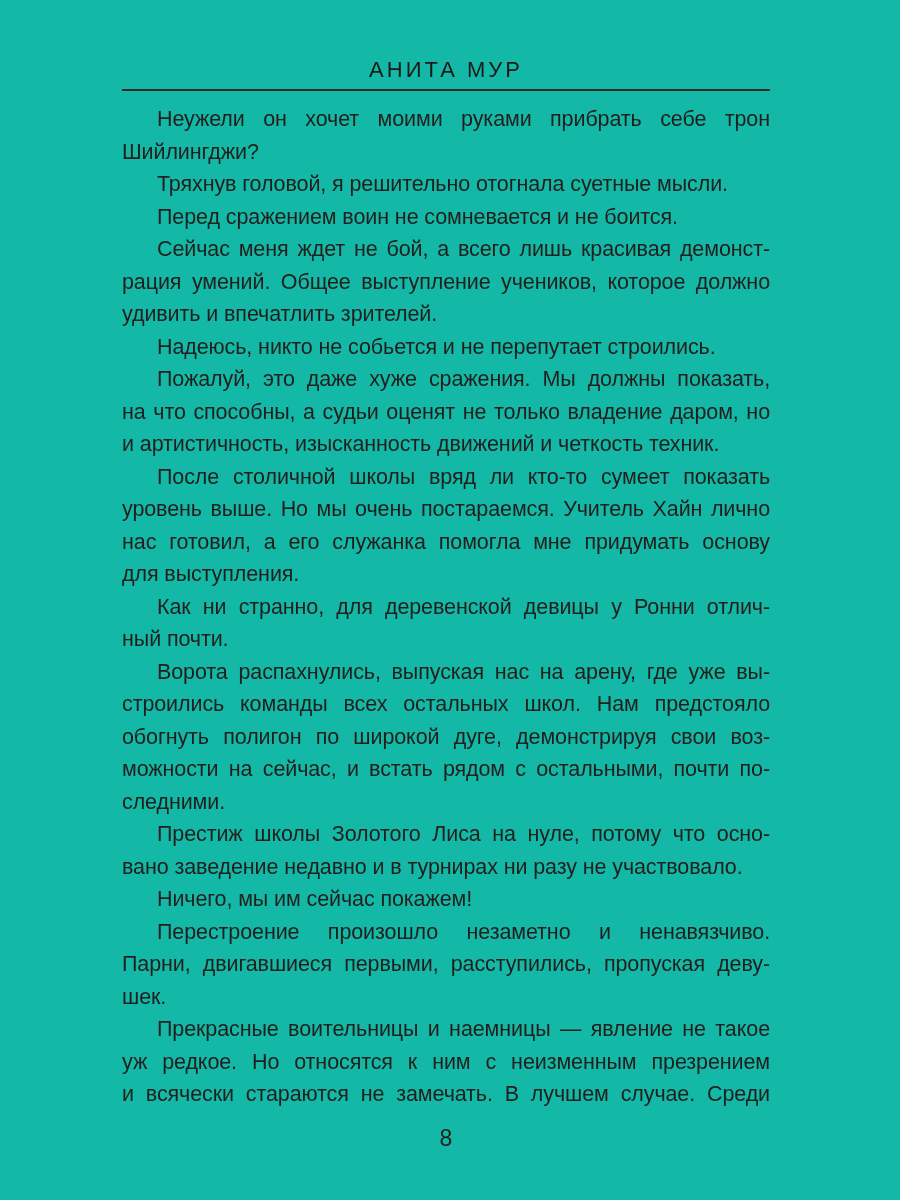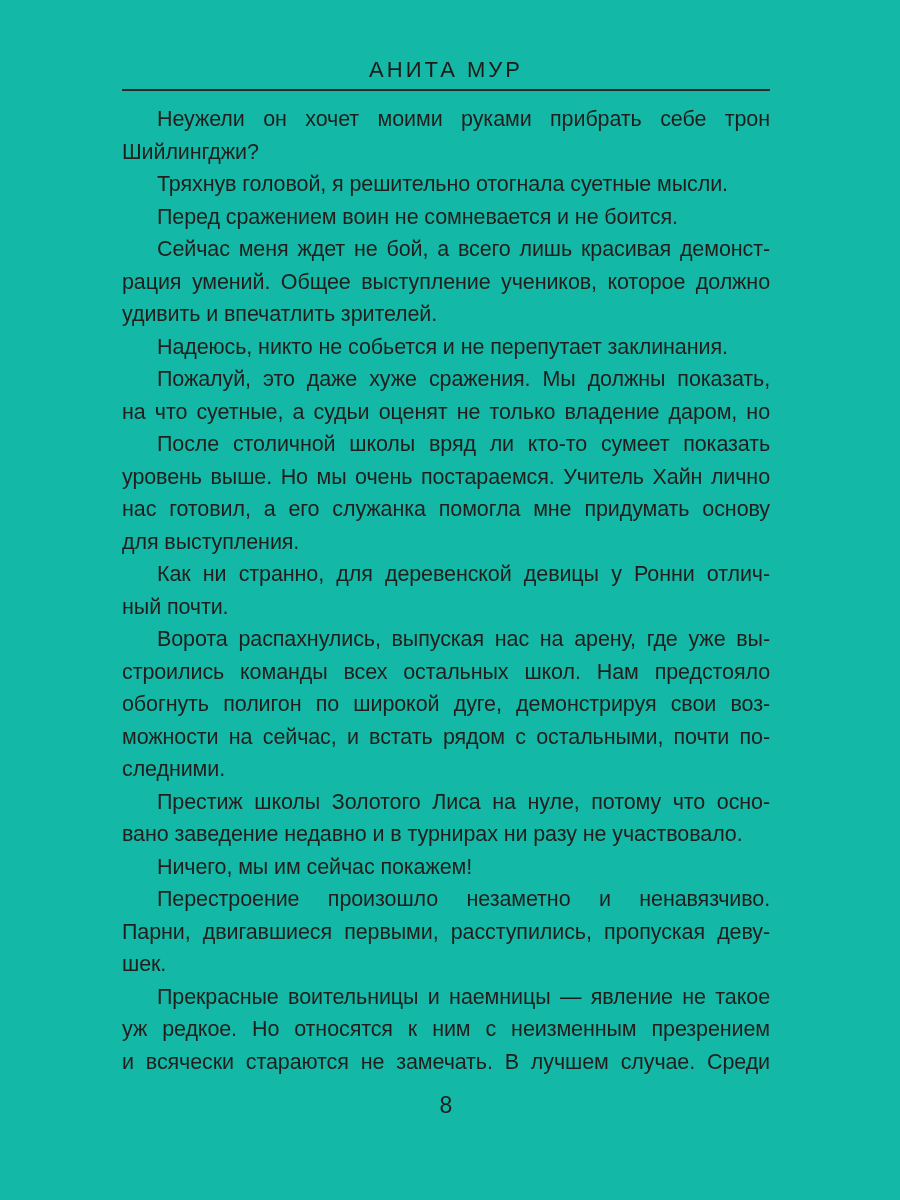--- a/index.html
+++ b/index.html
@@ -75,25 +75,26 @@
       </div>
       <div class="para">
         <div class="line first">Перед сражением воин не сомневается и не боится.</div>
       </div>
       <div class="para">
         <div class="line just first">Сейчас меня ждет не бой, а всего лишь красивая демонст-</div>
         <div class="line just">рация умений. Общее выступление учеников, которое должно</div>
         <div class="line">удивить и впечатлить зрителей.</div>
       </div>
       <div class="para">
-        <div class="line first">Надеюсь, никто не собьется и не перепутает заклинания.</div>
+        <div class="line first">Надеюсь, никто не собьется и не перепутает строились.</div>
       </div>
       <div class="para">
         <div class="line just first">Пожалуй, это даже хуже сражения. Мы должны показать,</div>
-        <div class="line just">на что суетные, а судьи оценят не только владение даром, но</div>
+        <div class="line just">на что способны, а судьи оценят не только владение даром, но</div>
+        <div class="line">и артистичность, изысканность движений и четкость техник.</div>
       </div>
       <div class="para">
         <div class="line just first">После столичной школы вряд ли кто-то сумеет показать</div>
         <div class="line just">уровень выше. Но мы очень постараемся. Учитель Хайн лично</div>
         <div class="line just">нас готовил, а его служанка помогла мне придумать основу</div>
         <div class="line">для выступления.</div>
       </div>
       <div class="para">
         <div class="line just first">Как ни странно, для деревенской девицы у Ронни отлич-</div>
         <div class="line">ный почти.</div>

